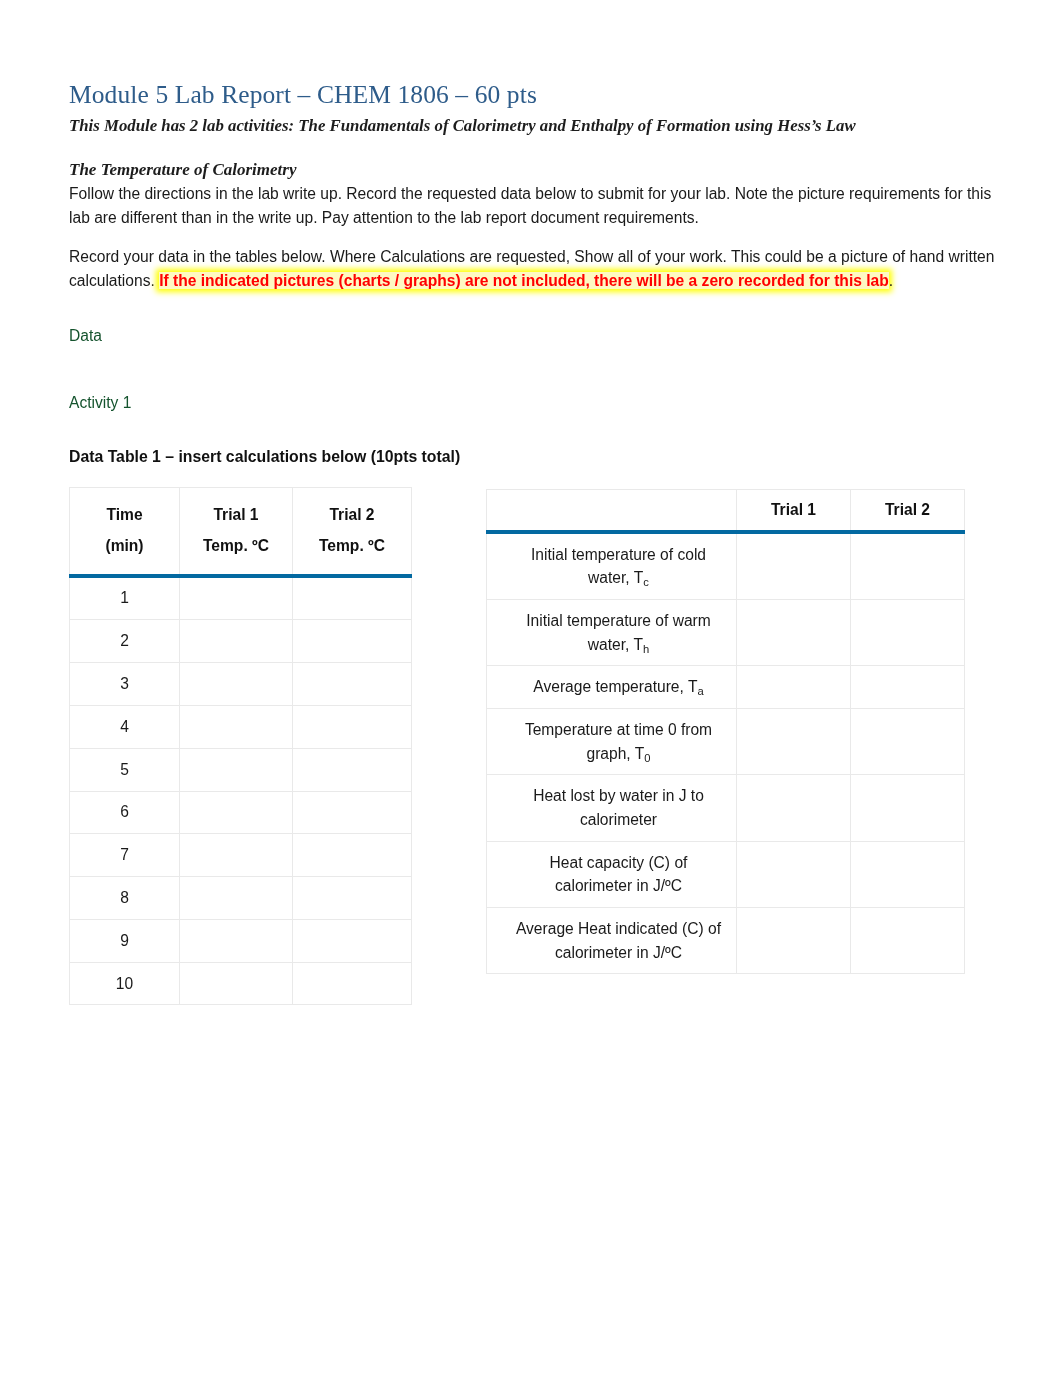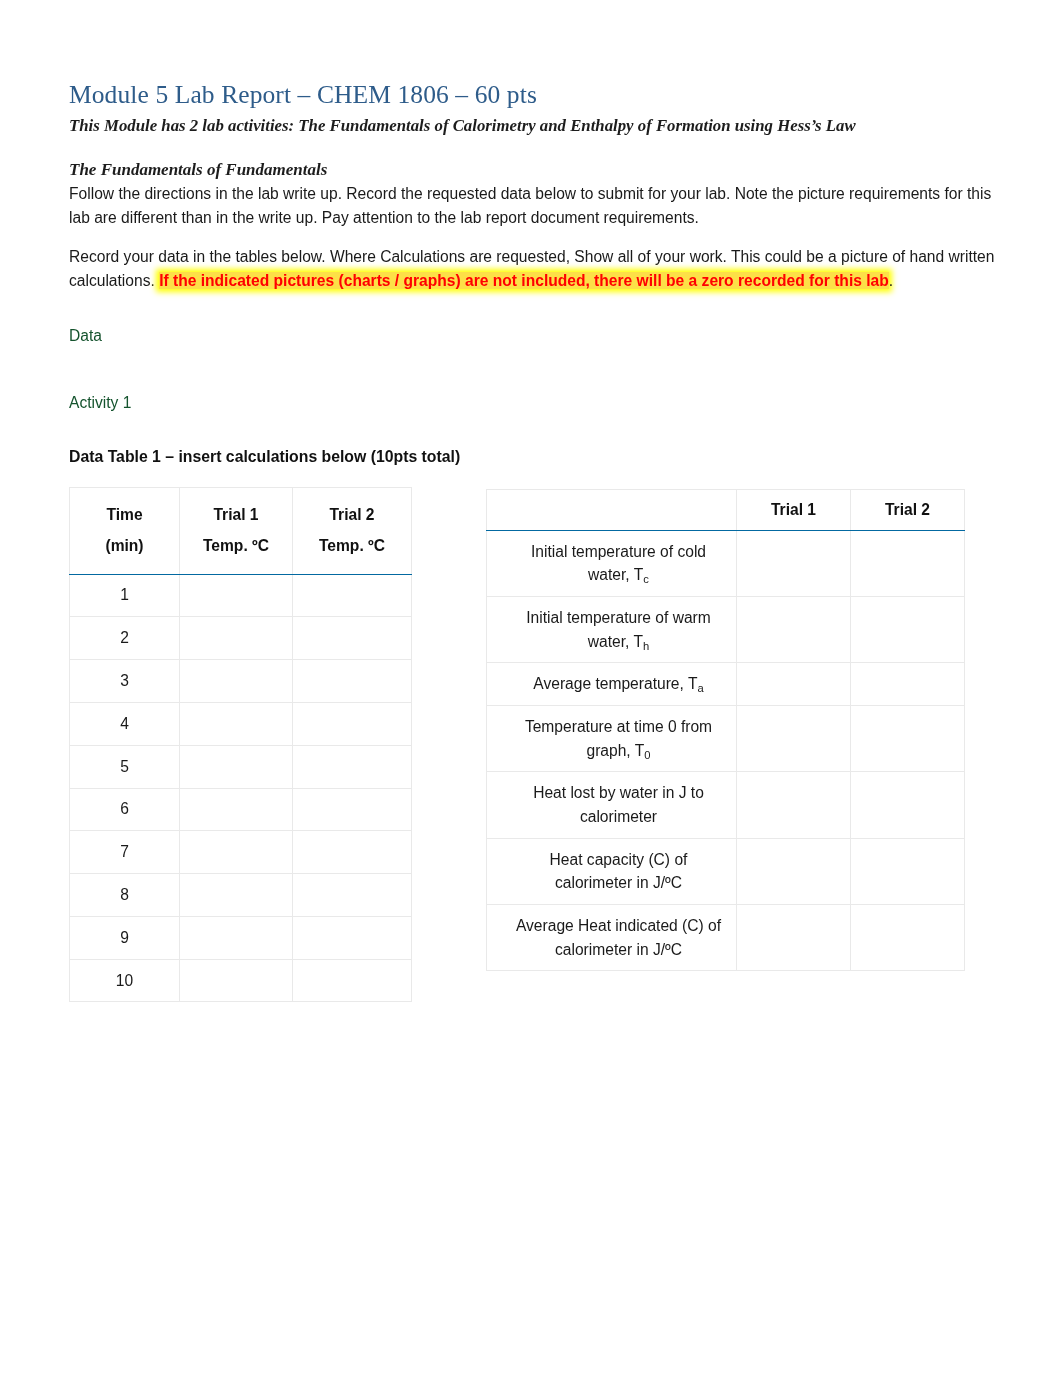--- a/index.html
+++ b/index.html
@@ -63,21 +63,21 @@
     line-height: 1.58;
     color: #1a1a1a;
     margin: 0;
     width: 945px;
   }
   .spacer-sm { height: 14px; }
   .spacer-md { height: 20px; }
   .spacer-lg { height: 30px; }
 
   .hl {
-    background: #fde047;
+    background: #fef9c3;
     color: #ff0000;
     font-weight: bold;
     box-shadow: 0 0 6px 3px #ffff00;
   }
   .blue-head {
     font-size: 15.6px;
     color: #14532d;
     margin: 0;
     line-height: 1.5;
   }
@@ -100,21 +100,21 @@
     table-layout: fixed;
     background: #fff;
   }
   table.lab td, table.lab th {
     border: 1px solid #e9e9e9;
     padding: 0;
     vertical-align: middle;
     background: #ffffff;
   }
   table.lab tr.hrow th {
-    border-bottom: 1px solid #0369a1;
+    border-bottom: 4px solid #0369a1;
   }
 
   
   #table-time {
     position: absolute;
     left: 0px;
     top: 0px;
     width: 342px;
   }
   #table-time col.c0 { width: 110px; }
@@ -185,21 +185,21 @@
 
 <div class="page">
   <div class="content">
 
     <h1 class="doc-title">Module 5 Lab Report – CHEM 1806 – 60 pts</h1>
 
     <p class="subtitle">This Module has 2 lab activities: The Fundamentals of Calorimetry and Enthalpy of Formation using Hess’s Law</p>
 
     <div class="spacer-md"></div>
 
-    <p class="section-head">The Fundamentals of Fundamentals</p>
+    <p class="section-head">The Temperature of Calorimetry</p>
 
     <p class="body-text">Follow the directions in the lab write up. Record the requested data below to submit for your lab. Note the picture requirements for this lab are different than in the write up. Pay attention to the lab report document requirements.</p>
 
     <div class="spacer-sm"></div>
 
     <p class="body-text"><span>Record your data in the tables below. Where Calculations are requested, Show all of your work. This could be a picture of hand written calculations. </span><span class="hl">If the indicated pictures (charts / graphs) are not included, there will be a zero recorded for this lab</span><span>.</span></p>
 
     <div class="spacer-lg"></div>
 
     <p class="blue-head">Data</p>

